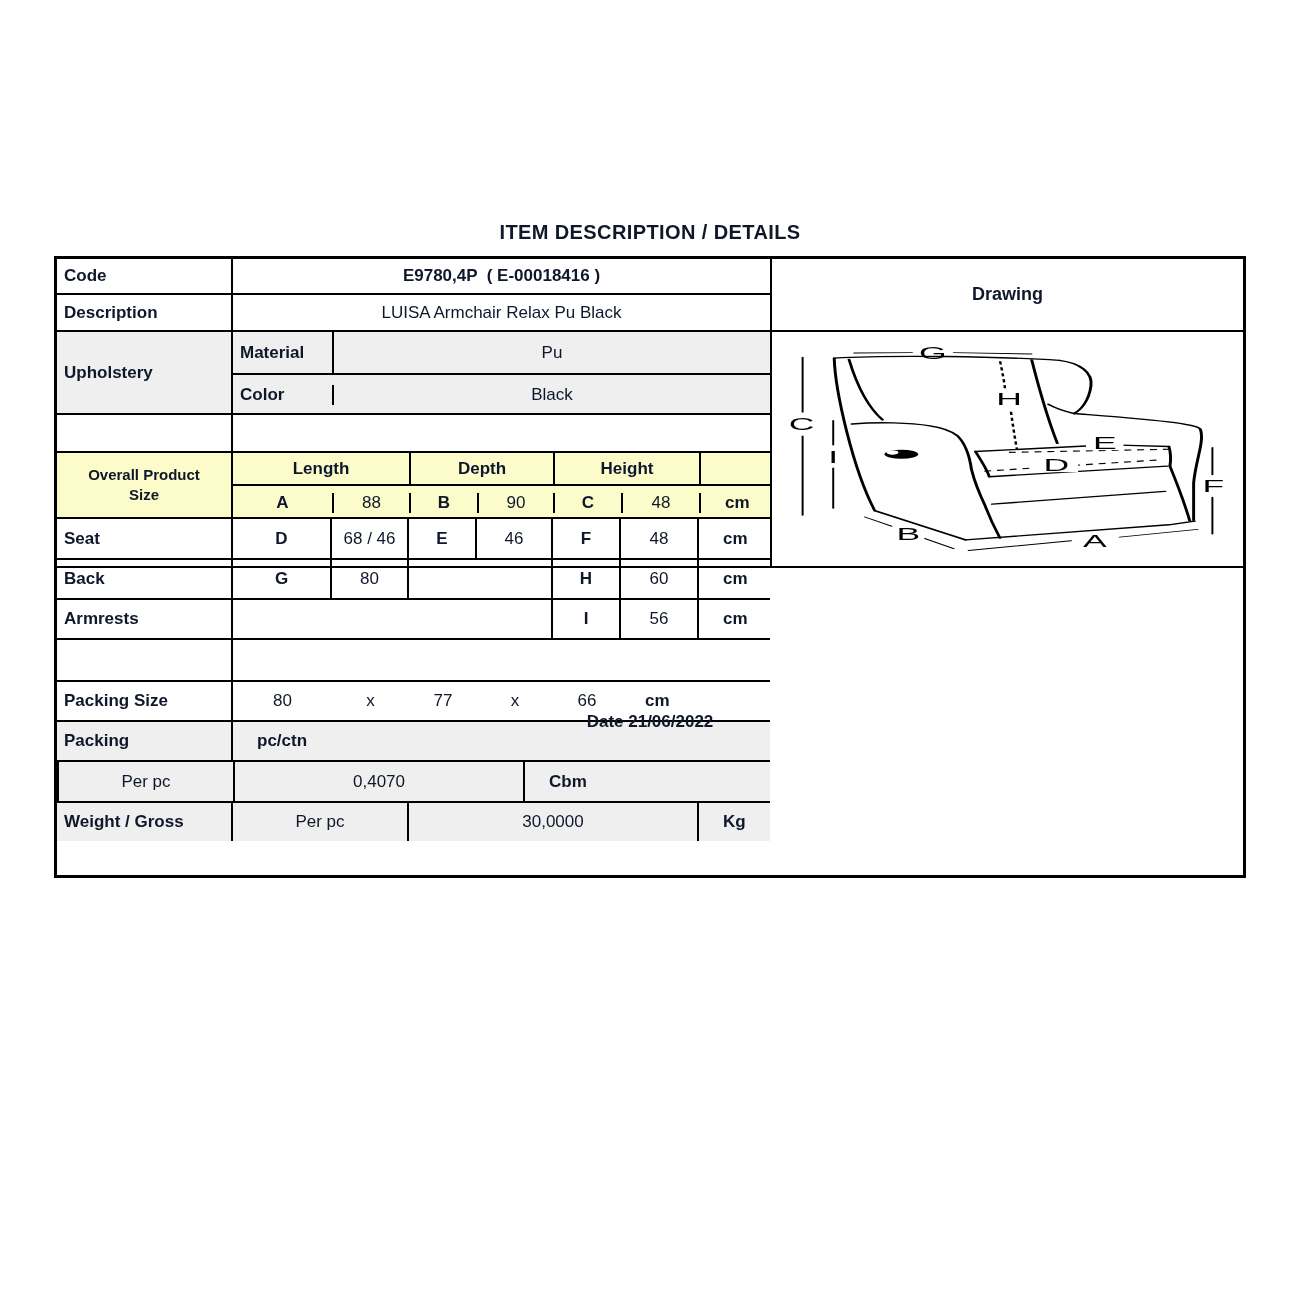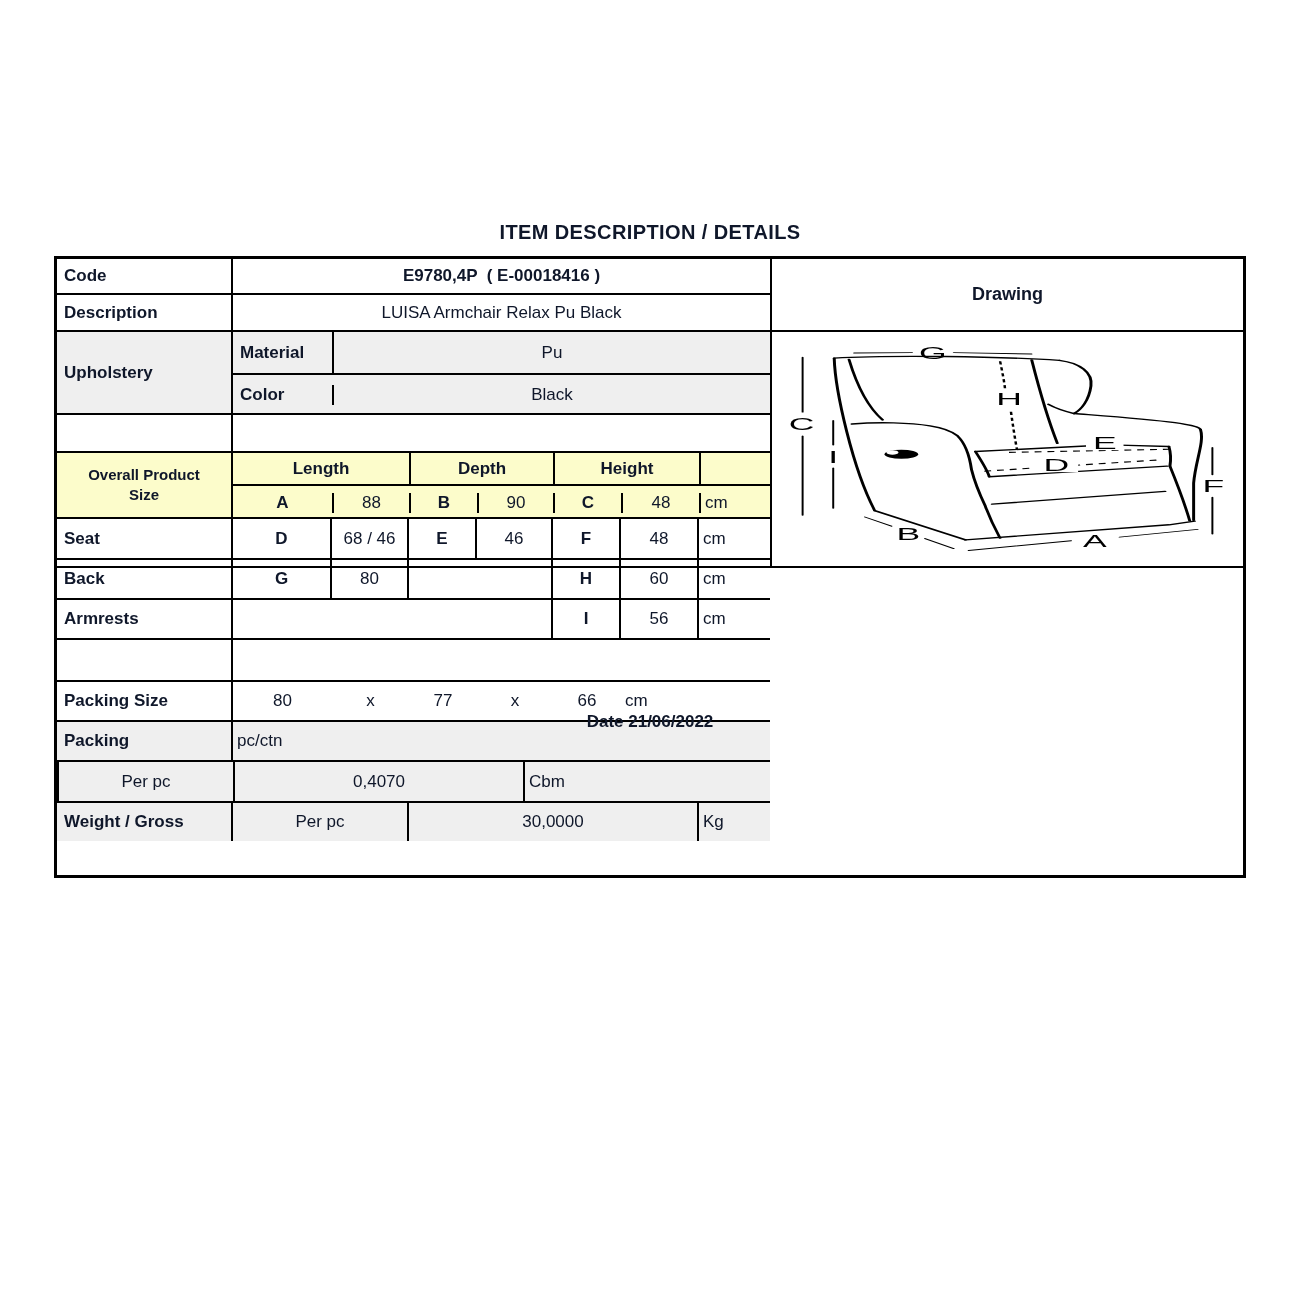--- a/index.html
+++ b/index.html
@@ -21,21 +21,21 @@
   .main { flex: 1; display: flex; min-height: 0; }
   .spec { width: 715px; border-right: 2px solid #000; display: flex; flex-direction: column; }
   .row { display: flex; border-top: 2px solid #000; flex: 0 0 auto; }
   .row.first { border-top: 0; }
   .subrow { display: flex; flex: 0 0 auto; }
   .bt { border-top: 2px solid #000; align-items: center; }
   .c { display: flex; align-items: center; justify-content: center; font-size: 17px; overflow: hidden; }
   .bl { border-left: 2px solid #000; }
   .lab { justify-content: flex-start; padding-left: 7px; font-weight: 700; }
   .b { font-weight: 700; }
-  .unit { justify-content: flex-start; padding-left: 4px; font-weight: 400; }
+  .unit { justify-content: flex-start; padding-left: 24px; font-weight: 700; }
   .pre { white-space: pre; }
   .gray { background: #efefef; }
   .yellow { background: #fcfccb; }
   .col { display: flex; flex-direction: column; }
   .fill { flex: 1; min-width: 0; }
   .w174{width:174px}.w99{width:99px}.w77{width:77px}.w68{width:68px}.w76{width:76px}.w78{width:78px}
   .w176{width:176px}.w144{width:144px}.w146{width:146px}.w290{width:290px}.w320{width:320px}.w466{width:466px}
   .sizehdr-label { flex-direction: column; font-weight: 700; font-size: 15px; line-height: 1.35; }
   .psrow { display: flex; align-items: stretch; }
   .daterow { display: flex; align-items: center; justify-content: center; font-weight: 700; font-size: 17px; border-top: 2px solid #000; flex: 1; }

